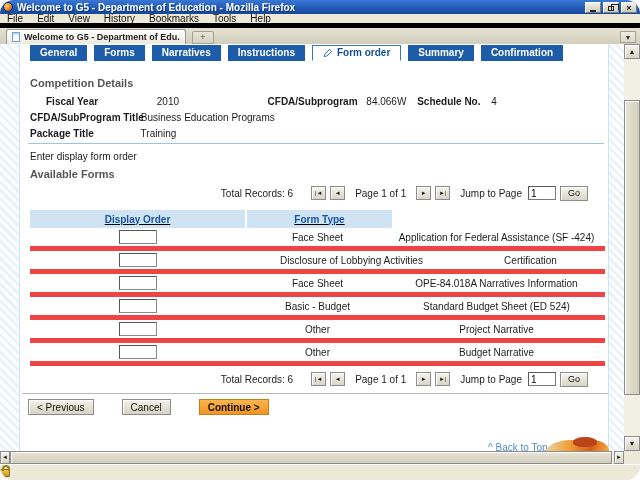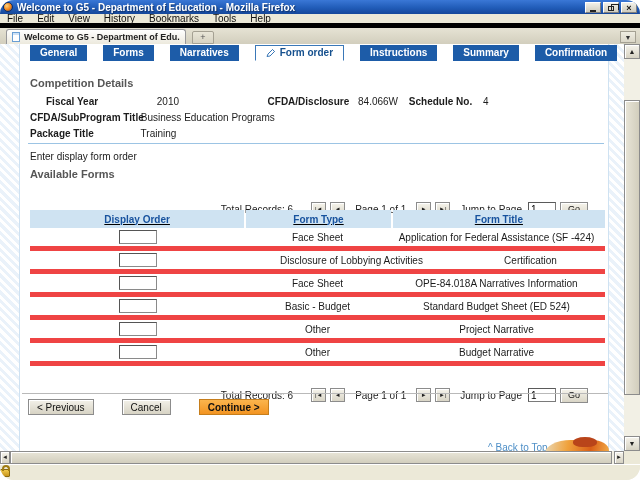--- a/index.html
+++ b/index.html
@@ -45,37 +45,37 @@
     background:linear-gradient(#efede2,#dbd7c8); border:1px solid #a5a193; font-size:7px; color:#333;
     text-align:center; line-height:11px; }
 
   
   .page { position:absolute; top:44px; left:0; width:624px; height:407px; background:#fff; overflow:hidden; }
   .stripe { position:absolute; top:0; height:407px;
     background:repeating-linear-gradient(45deg,#ffffff 0 3px,#eaf2fa 3px 6px); }
   .stripe-left { left:0; width:20px; border-right:1px solid #cfe2f2; }
   .stripe-right { left:608px; width:16px; border-left:1px solid #cfe2f2; }
 
-  .site-tabs { position:absolute; left:30px; top:1px; display:flex; gap:16px;text-align:center; }
+  .site-tabs { position:absolute; left:30px; top:1px; display:flex; gap:7px;text-align:center; }
   .site-tab { background:#1d5ca8; color:#fff; font-size:10px; font-weight:bold;
     padding:2px 10px 3px; line-height:11px; white-space:nowrap; }
   .site-tab.active { background:#fff; color:#15508e; border:1px solid #3a78b8; border-bottom-color:#fff;
     display:flex; align-items:center; gap:4px; padding:1px 10px 2px; }
   .tab-pencil { width:10px; height:10px; flex:0 0 auto; }
 
   .sec-title { position:absolute; left:30px; top:33px; font-size:11px; font-weight:bold; color:#565656; }
   .frow { position:absolute; left:30px; font-size:10px; color:#1c1c1c; white-space:nowrap; }
   .flabel { font-weight:bold; }
   .fval { font-weight:normal; }
 
   .blue-rule { position:absolute; left:28px; top:99px; width:576px; height:1px; background:#9cc4e4; }
   .instruction { position:absolute; left:30px; top:107px; font-size:10px; color:#1c1c1c; }
   .avail-label { position:absolute; left:30px; top:124px; font-size:11px; font-weight:bold; color:#565656; }
 
-  .pager { position:absolute; right:36px; height:18px; display:flex; align-items:center; font-size:10px; color:#1c1c1c;margin-top:16px; }
+  .pager { position:absolute; right:36px; height:18px; display:flex; align-items:center; font-size:10px; color:#1c1c1c; }
   .pager-top { top:140px; }
   .pager-bottom { top:326px; }
   .pg-btn { width:15px; height:14px; background:linear-gradient(#f6f4ec,#d9d5c6); border:1px solid #8c8c8c;
     box-shadow:inset 1px 1px 0 #fff; font-size:6px; line-height:12px; text-align:center; color:#222;
     margin:0 2px; padding:0; }
   .pg-text { margin:0 8px; }
   .jump-input { width:28px; height:14px; border:1px solid #7a7a7a; border-top-color:#5a5a5a; border-left-color:#5a5a5a;
     font-size:10px; font-family:"Liberation Sans",sans-serif; padding:0 2px; margin:0 4px 0 6px; }
   .go-btn { width:28px; height:15px; background:linear-gradient(#f6f4ec,#d9d5c6); border:1px solid #8c8c8c;
     box-shadow:inset 1px 1px 0 #fff; font-size:9px; line-height:13px; text-align:center; color:#111; padding:0;
@@ -173,38 +173,38 @@
   </div>
 
   <div class="page">
     <div class="stripe stripe-left"></div>
     <div class="stripe stripe-right"></div>
 
     <div class="site-tabs">
       <span class="site-tab">General</span>
       <span class="site-tab">Forms</span>
       <span class="site-tab">Narratives</span>
+      <span class="site-tab">Instructions</span>
       <span class="site-tab active">
         <svg class="tab-pencil" viewBox="0 0 10 10">
             <path d="M1 8.5 L2 6 L6.5 1.5 L8.5 3.5 L4 8 Z" fill="none" stroke="#3a78b8" stroke-width="1"></path>
             <path d="M6.5 1.5 L8.5 3.5" stroke="#3a78b8" stroke-width="1"></path>
           </svg>
         <span>Form order</span>
       </span>
-      <span class="site-tab">Instructions</span>
       <span class="site-tab">Summary</span>
       <span class="site-tab">Confirmation</span>
     </div>
 
     <div class="sec-title">Competition Details</div>
 
     <div class="frow" style="top:52px;">
       <span class="flabel" style="display:inline-block;width:108px;margin-left:16px;">Fiscal Year</span>
       <span class="fval" style="display:inline-block;width:108px;">2010</span>
-      <span class="flabel">CFDA/Disclosure</span>
+      <span class="flabel">CFDA/Subprogram</span>
       <span class="fval" style="margin-left:6px;">84.066W</span>
       <span class="flabel" style="margin-left:8px;">Schedule No.</span>
       <span class="fval" style="margin-left:8px;">4</span>
     </div>
 
     <div class="frow" style="top:68px;">
       <span class="flabel" style="display:inline-block;width:108px;">CFDA/SubProgram Title</span>
       <span class="fval">Business Education Programs</span>
     </div>
 
@@ -227,21 +227,20 @@
       <button class="pg-btn">►|</button>
       <span style="margin-left:8px;">Jump to Page</span>
       <input class="jump-input" value="1" style="">
       <button class="go-btn">Go</button>
     </div>
 
     <div class="grid">
       <div class="grid-head">
         <div class="hc c1">Display Order</div>
         <div class="hc c2">Form Type</div>
-        <div class="hc c3">Form Title</div>
       </div>
       <div class="grid-row">
         <div class="cell c1">
             <input class="order-input" value="" style="">
           </div>
         <div class="cell c2">Face Sheet</div>
         <div class="cell c3">Application for Federal Assistance (SF -424)</div>
       </div>
       <div class="grid-row">
         <div class="cell c1">

